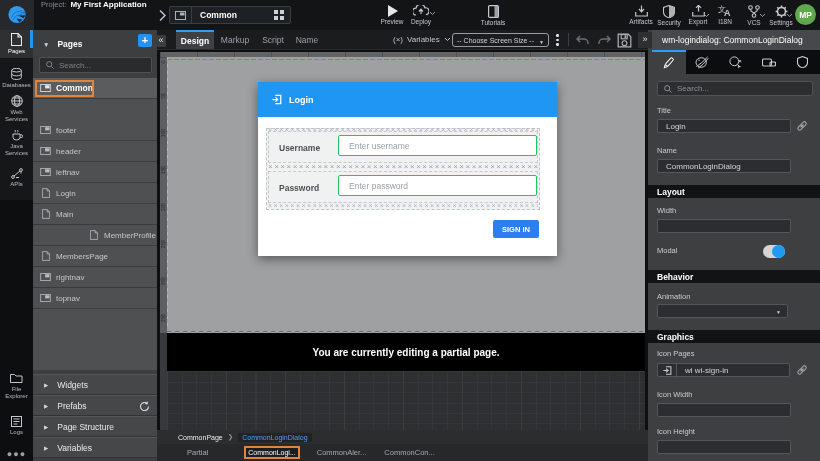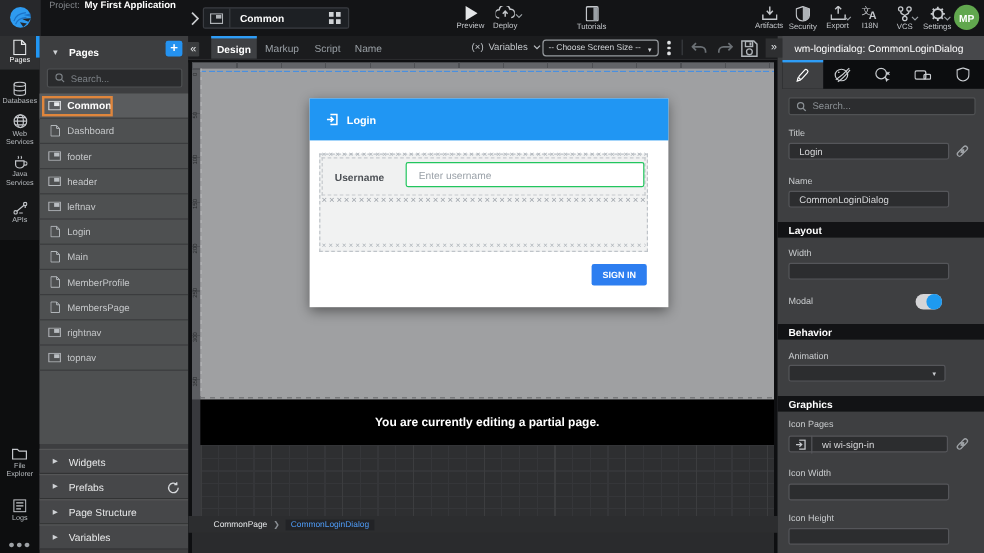--- a/index.html
+++ b/index.html
@@ -298,63 +298,56 @@
       </span>Search...</div>
 
   <div class="abs plist"></div>
   <div class="abs pitem sel" style="top:78px;"><span class="selbox"></span>
     <span class="ic">
         <svg width="11" height="8" viewBox="0 0 13 10">
           <rect x="0.5" y="0.5" width="12" height="9" fill="none" stroke="#e8eaec"></rect>
           <rect x="6" y="1.5" width="5.5" height="4" fill="#e8eaec"></rect>
         </svg>
       </span>Common</div>
-  <div class="abs pitem" style="top:99px;">
+  <div class="abs pitem" style="top:120px;">
+    <span class="ic">
+        <svg width="11" height="8" viewBox="0 0 13 10">
+          <rect x="0.5" y="0.5" width="12" height="9" fill="none" stroke="#b9bdc1"></rect>
+          <rect x="6" y="1.5" width="5.5" height="4" fill="#b9bdc1"></rect>
+        </svg>
+      </span>footer</div>
+  <div class="abs pitem" style="top:141px;">
+    <span class="ic">
+        <svg width="11" height="8" viewBox="0 0 13 10">
+          <rect x="0.5" y="0.5" width="12" height="9" fill="none" stroke="#b9bdc1"></rect>
+          <rect x="6" y="1.5" width="5.5" height="4" fill="#b9bdc1"></rect>
+        </svg>
+      </span>header</div>
+  <div class="abs pitem" style="top:162px;">
+    <span class="ic">
+        <svg width="11" height="8" viewBox="0 0 13 10">
+          <rect x="0.5" y="0.5" width="12" height="9" fill="none" stroke="#b9bdc1"></rect>
+          <rect x="6" y="1.5" width="5.5" height="4" fill="#b9bdc1"></rect>
+        </svg>
+      </span>leftnav</div>
+  <div class="abs pitem" style="top:183px;">
     <span class="ic">
         <svg width="8" height="10" viewBox="0 0 10 12">
           <path d="M0.5 0.5 h6 l3 3 v8 h-9 Z" fill="none" stroke="#b9bdc1"></path>
           <path d="M6.5 0.5 v3 h3" fill="none" stroke="#b9bdc1"></path>
         </svg>
-      </span>Dashboard</div>
-  <div class="abs pitem" style="top:120px;">
-    <span class="ic">
-        <svg width="11" height="8" viewBox="0 0 13 10">
-          <rect x="0.5" y="0.5" width="12" height="9" fill="none" stroke="#b9bdc1"></rect>
-          <rect x="6" y="1.5" width="5.5" height="4" fill="#b9bdc1"></rect>
-        </svg>
-      </span>footer</div>
-  <div class="abs pitem" style="top:141px;">
-    <span class="ic">
-        <svg width="11" height="8" viewBox="0 0 13 10">
-          <rect x="0.5" y="0.5" width="12" height="9" fill="none" stroke="#b9bdc1"></rect>
-          <rect x="6" y="1.5" width="5.5" height="4" fill="#b9bdc1"></rect>
-        </svg>
-      </span>header</div>
-  <div class="abs pitem" style="top:162px;">
-    <span class="ic">
-        <svg width="11" height="8" viewBox="0 0 13 10">
-          <rect x="0.5" y="0.5" width="12" height="9" fill="none" stroke="#b9bdc1"></rect>
-          <rect x="6" y="1.5" width="5.5" height="4" fill="#b9bdc1"></rect>
-        </svg>
-      </span>leftnav</div>
-  <div class="abs pitem" style="top:183px;">
+      </span>Login</div>
+  <div class="abs pitem" style="top:204px;">
     <span class="ic">
         <svg width="8" height="10" viewBox="0 0 10 12">
           <path d="M0.5 0.5 h6 l3 3 v8 h-9 Z" fill="none" stroke="#b9bdc1"></path>
           <path d="M6.5 0.5 v3 h3" fill="none" stroke="#b9bdc1"></path>
         </svg>
-      </span>Login</div>
-  <div class="abs pitem" style="top:204px;">
-    <span class="ic">
-        <svg width="8" height="10" viewBox="0 0 10 12">
-          <path d="M0.5 0.5 h6 l3 3 v8 h-9 Z" fill="none" stroke="#b9bdc1"></path>
-          <path d="M6.5 0.5 v3 h3" fill="none" stroke="#b9bdc1"></path>
-        </svg>
       </span>Main</div>
-  <div class="abs pitem" style="top:225px;">
+  <div class="abs pitem" style="top:225px;padding-left:48px;">
     <span class="ic">
         <svg width="8" height="10" viewBox="0 0 10 12">
           <path d="M0.5 0.5 h6 l3 3 v8 h-9 Z" fill="none" stroke="#b9bdc1"></path>
           <path d="M6.5 0.5 v3 h3" fill="none" stroke="#b9bdc1"></path>
         </svg>
       </span>MemberProfile</div>
   <div class="abs pitem" style="top:246px;">
     <span class="ic">
         <svg width="8" height="10" viewBox="0 0 10 12">
           <path d="M0.5 0.5 h6 l3 3 v8 h-9 Z" fill="none" stroke="#b9bdc1"></path>
@@ -447,28 +440,38 @@
     <span class="t">Login</span>
   </div>
   <div class="abs formbox"></div>
   <div class="abs xband" style="top:127px;height:6px;font-size:7px;line-height:6px;color:#aeb4ba;">××××××××××××××××××××××××××××××××××××××××××××××××××××××××××××</div>
   <div class="abs xband" style="top:203px;height:6px;font-size:7px;line-height:6px;color:#aeb4ba;">××××××××××××××××××××××××××××××××××××××××××××××××××××××××××××</div>
   <div class="abs frow" style="top:131px;">
     <span class="lab">Username</span>
     <span class="inp">Enter username</span>
   </div>
   <div class="abs xband">××××××××××××××××××××××××××××××××××××××××××××××××××××××××××××</div>
+  <div class="abs frow" style="top:171px;">
+    <span class="lab">Password</span>
+    <span class="inp">Enter password</span>
+  </div>
   <div class="abs signin">SIGN IN</div>
 
   <div class="abs blackbar">You are currently editing a partial page.</div>
   <div class="abs gridarea"></div>
   <div class="abs crumb">
       <span class="a">CommonPage</span>
       <span class="c">❯</span>
       <span class="b">CommonLoginDialog</span>
+    </div>
+  <div class="abs tabbar">
+      <span class="t1">Partial</span>
+      <span class="atab">CommonLogi...</span>
+      <span style="margin-left:17px;">CommonAler...</span>
+      <span style="margin-left:18px;">CommonCon...</span>
     </div>
 
   <div class="abs rpanel"></div>
   <div class="abs rhead">
       <span style="margin-left:10px;">wm-logindialog: CommonLoginDialog</span>
     </div>
   <div class="abs rcoll">»</div>
   <div class="abs rtabs">
     <div class="rtab on">
         <svg width="13" height="14" viewBox="0 0 13 14">

